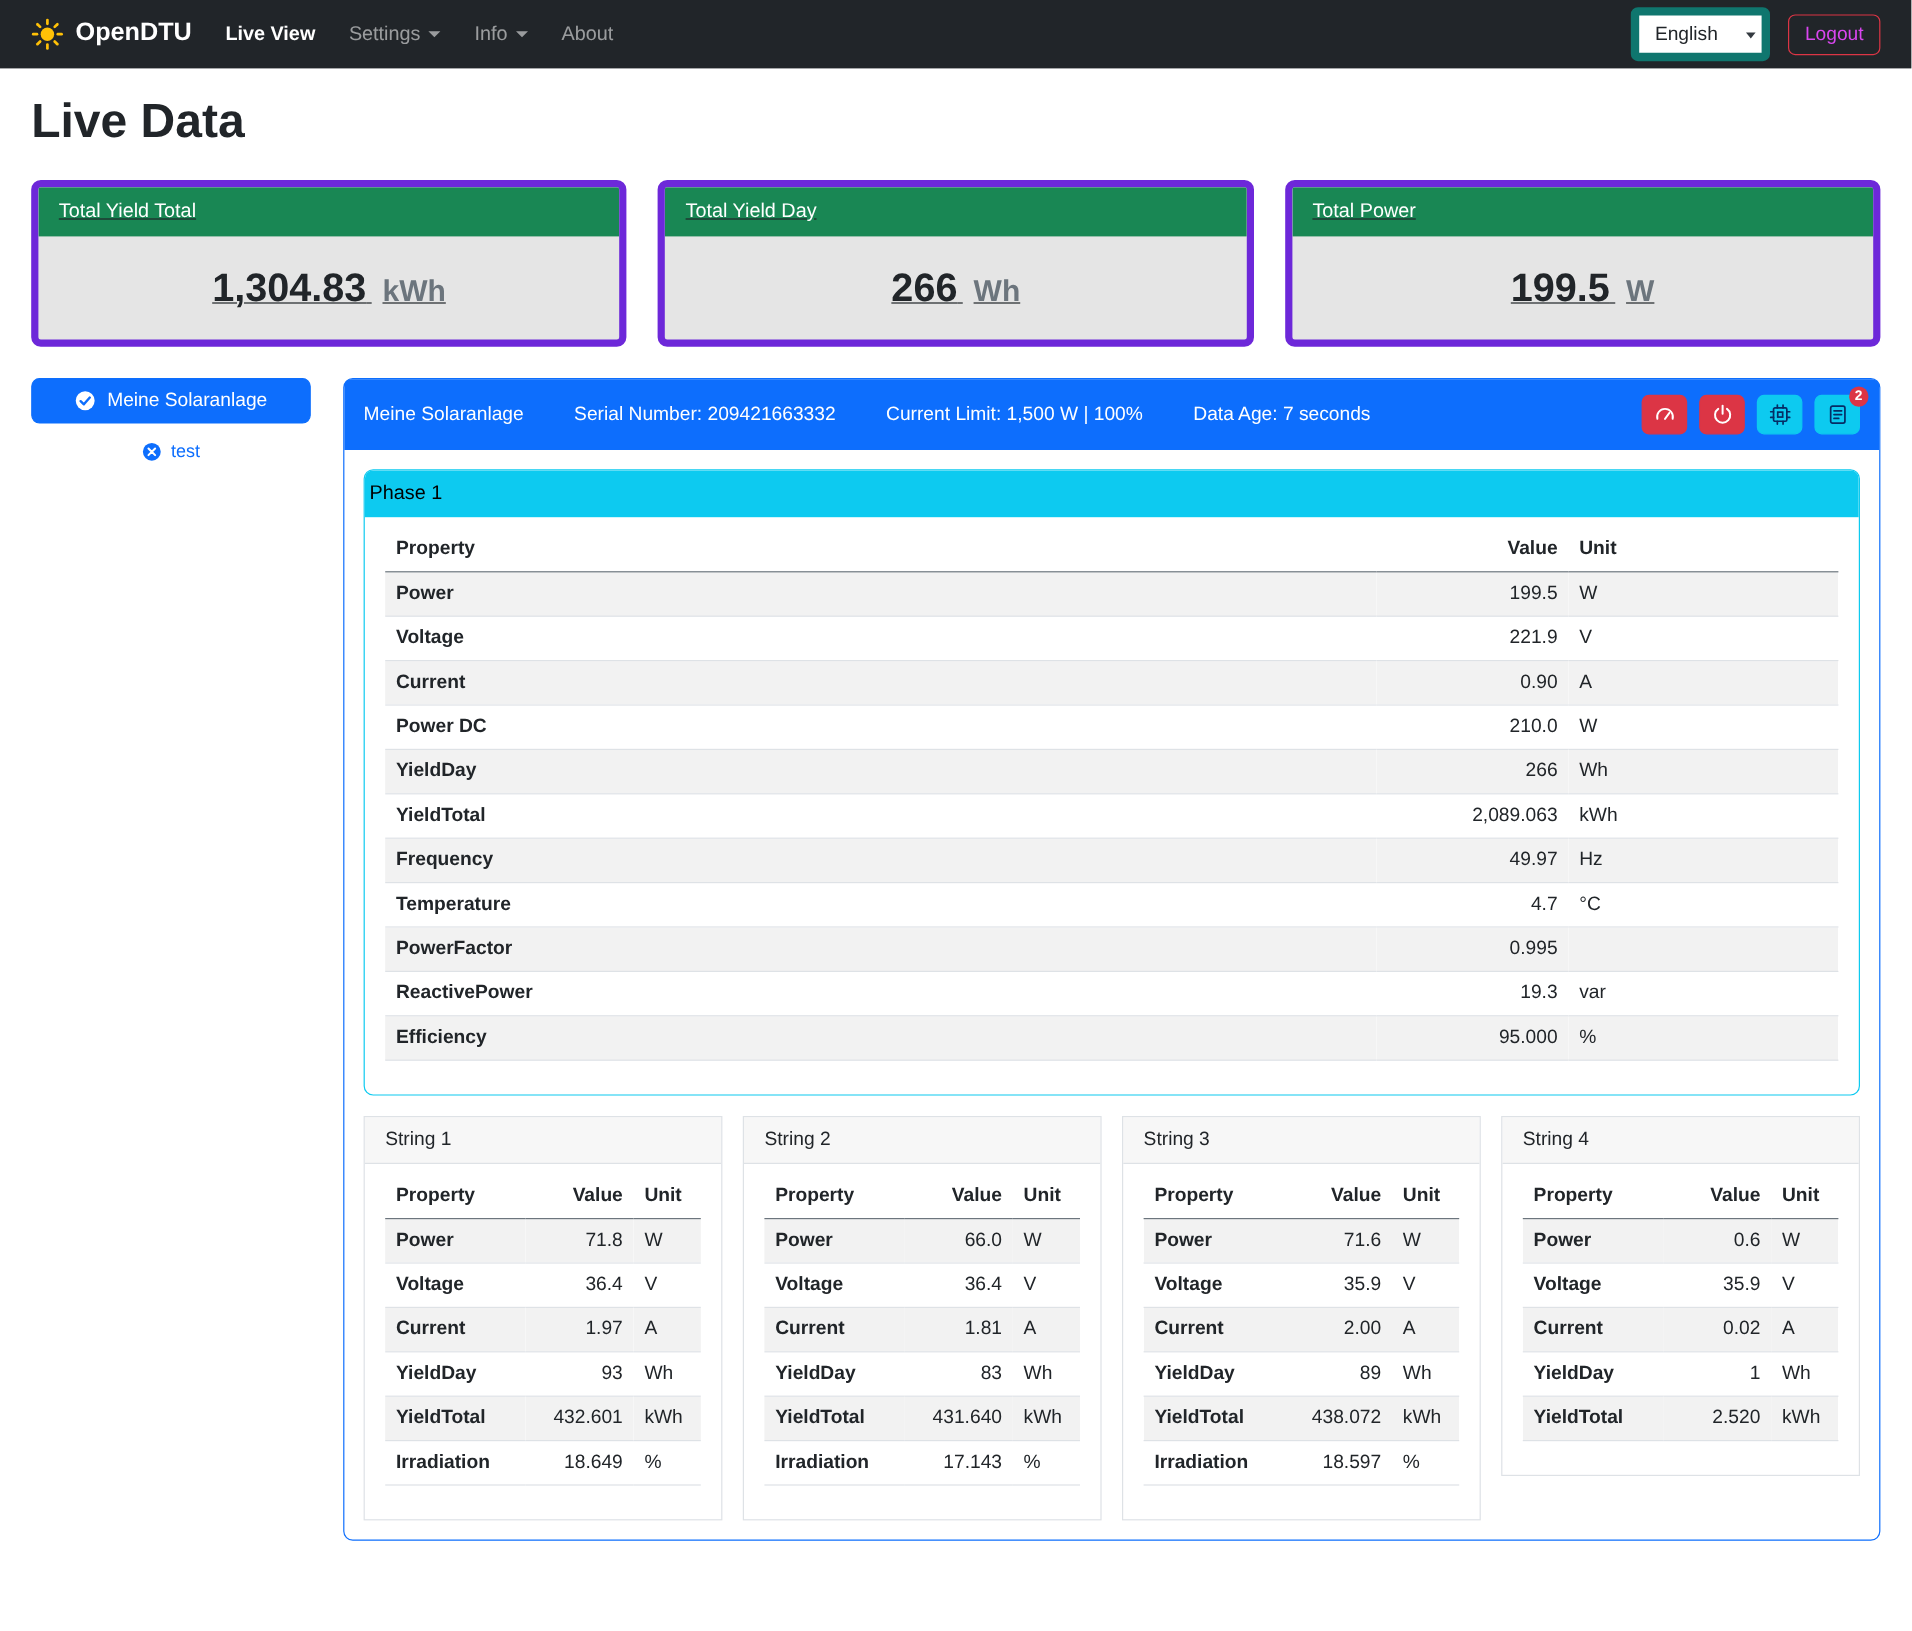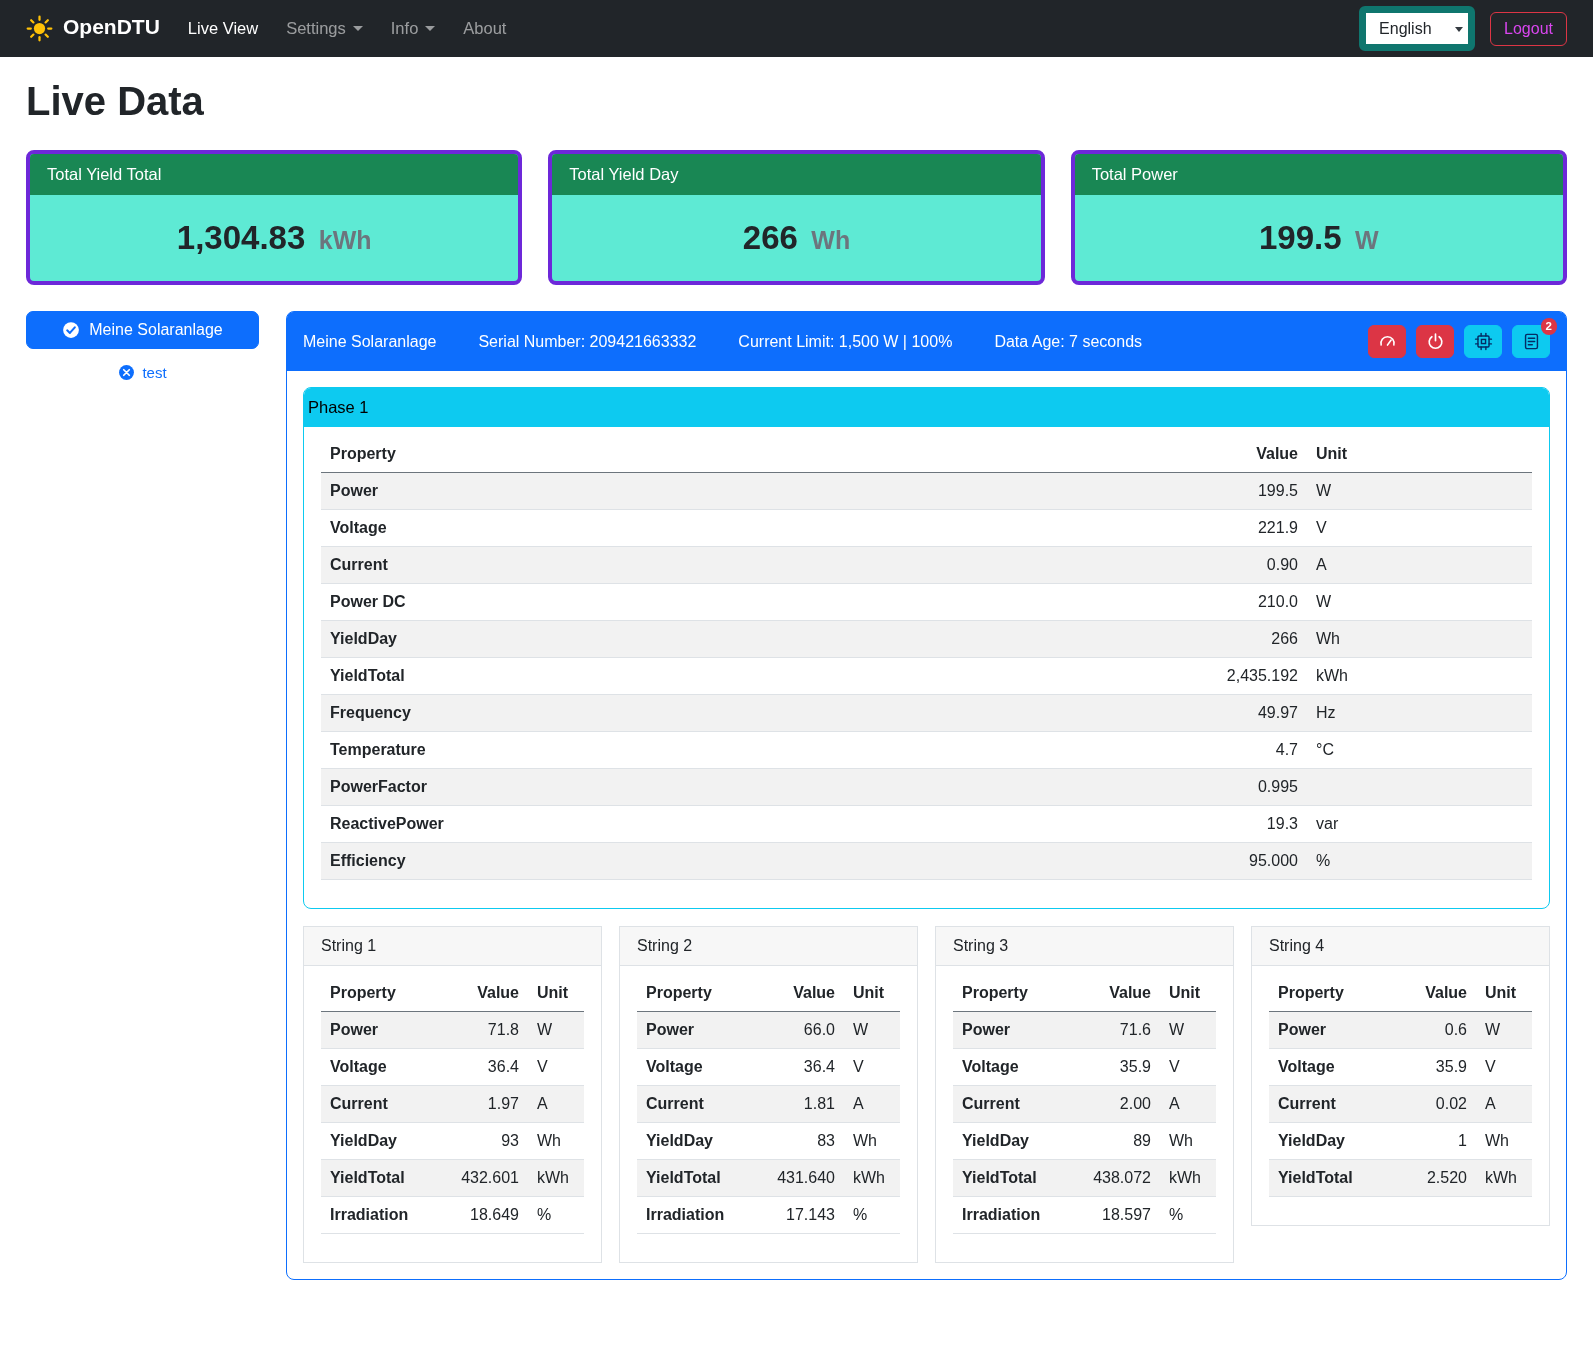--- a/index.html
+++ b/index.html
@@ -25,21 +25,21 @@
   }
   .nav-links { display: flex; align-items: center; margin-left: 14px; }
   .nav-link {
     color: rgba(255,255,255,.55);
     font-size: 16.5px;
     padding: 8px 14px;
     cursor: pointer;
     text-decoration: none;
     display: inline-flex; align-items: center;
   }
-  .nav-link.active { color: #fff; }
+  .nav-link.active { color: #fff; font-weight: bold; }
   .caret {
     display: inline-block; margin-left: 7px;
     border-top: 5px solid currentColor;
     border-left: 5px solid transparent;
     border-right: 5px solid transparent;
   }
   .nav-right { margin-left: auto; display: flex; align-items: center; gap: 15px; }
   .select-wrap { position: relative; }
   .select-wrap select {
     appearance: none; -webkit-appearance: none;
@@ -64,22 +64,23 @@
   
   .container { padding: 10px 26px 30px; }
   .page-title { font-size: 40px; font-weight: 700; margin: 12px 0 26px; }
 
   
   .summary-grid {
     display: grid; grid-template-columns: repeat(3, 1fr);
     gap: 26px; margin-bottom: 26px;
   }
   .card {
-    background: #5eead4; border: 4px solid #6d28d9; border-radius: 8px;
+    background: #e5e5e5; border: 6px solid #6d28d9; border-radius: 8px;
     overflow: hidden;
+    text-decoration: underline;
   }
   .card-header-green {
     background: #198754; color: #fff;
     padding: 11px 17px; font-size: 16.5px;
   }
   .summary-body { padding: 24px 17px; text-align: center; }
   .summary-value { font-size: 33px; font-weight: 700; color: #212529; }
   .summary-unit { font-size: 25px; font-weight: 600; color: #6c757d; margin-left: 9px; }
 
   
@@ -339,21 +340,21 @@
                     <td class="col-value">210.0</td>
                     <td class="col-unit">W</td>
                   </tr>
                   <tr>
                     <td class="col-property">YieldDay</td>
                     <td class="col-value">266</td>
                     <td class="col-unit">Wh</td>
                   </tr>
                   <tr>
                     <td class="col-property">YieldTotal</td>
-                    <td class="col-value">2,435.192</td>
+                    <td class="col-value">2,089.063</td>
                     <td class="col-unit">kWh</td>
                   </tr>
                   <tr>
                     <td class="col-property">Frequency</td>
                     <td class="col-value">49.97</td>
                     <td class="col-unit">Hz</td>
                   </tr>
                   <tr>
                     <td class="col-property">Temperature</td>
                     <td class="col-value">4.7</td>

